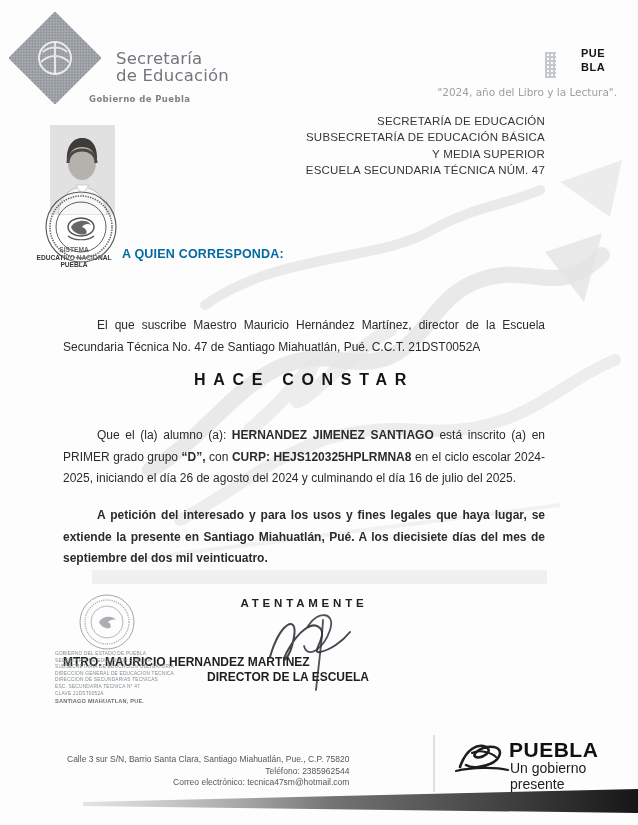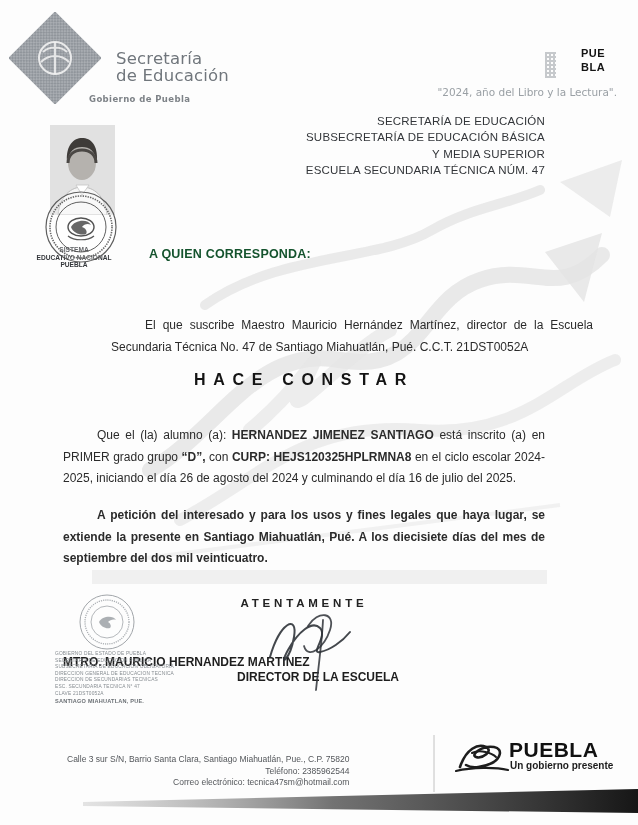--- a/index.html
+++ b/index.html
@@ -24,51 +24,51 @@
   .motto{right:21px;top:86px;font-size:10.5px;color:#9aa0a5;
          font-family:"DejaVu Sans",sans-serif;}
   .inst-block{right:93px;top:113px;text-align:right;font-size:11.5px;line-height:16.3px;
               color:#33363a;letter-spacing:.2px;}
 
   
   .photo{left:50px;top:125px;width:65px;height:90px;}
   .stamp-top{left:44px;top:190px;width:74px;height:74px;opacity:.9;}
   .seal-caption{left:28px;top:246px;width:92px;text-align:center;font-size:6.6px;
                 font-weight:bold;color:#33363a;line-height:7.6px;}
-  .salutation{left:122px;top:247px;font-size:12.5px;font-weight:bold;color:#14532d;
-              letter-spacing:.2px;margin-left:27px;}
+  .salutation{left:122px;top:247px;font-size:12.5px;font-weight:bold;color:#0369a1;
+              letter-spacing:.2px;}
 
   
   .para{left:63px;width:482px;font-size:12px;line-height:21.6px;text-align:justify;
         text-indent:34px;color:#2b2b2b;}
-  .p1{top:303px;margin-left:48px;}
+  .p1{top:303px;}
   .heading{left:63px;top:371px;width:482px;text-align:center;font-size:16px;
            font-weight:bold;letter-spacing:.48em;color:#141414;white-space:nowrap;}
   .p2{top:413px;}
   .p3{top:493px;font-weight:bold;}
   .closing{left:63px;top:597px;width:482px;text-align:center;font-size:11.5px;
            font-weight:bold;letter-spacing:.33em;color:#222;}
   .sig-svg{left:250px;top:602px;width:120px;height:92px;}
   .sig-name{left:63px;top:655px;width:482px;text-align:left;font-size:12px;
             font-weight:bold;color:#1e1e1e;line-height:14.5px;}
-  .sig-title{left:77px;top:670px;width:482px;text-align:center;font-size:12px;
+  .sig-title{left:47px;top:670px;width:482px;text-align:center;font-size:12px;
              font-weight:bold;color:#1e1e1e;}
 
   
   .stamp-low{left:78px;top:593px;width:58px;height:58px;opacity:.8;}
   .stamp-lines{left:55px;top:651px;width:150px;font-size:4.8px;line-height:6.6px;
                color:#858b90;letter-spacing:.2px;}
   .stamp-lines .last{font-size:5.6px;font-weight:bold;color:#6a6f74;margin-top:1px;}
 
   
   .footer-addr{left:67px;top:754px;font-size:8.5px;line-height:11.6px;color:#53565a;text-align:right;}
   .brand-icon{left:452px;top:737px;width:58px;height:42px;}
   .brand-word{left:509px;top:740px;font-size:21px;font-weight:900;color:#111;
               letter-spacing:.5px;line-height:20px;}
-  .brand-tag{left:510px;top:760px;font-size:10px;font-weight:bold;color:#1c1c1c;}
+  .brand-tag{left:510px;top:760px;font-size:14px;font-weight:normal;color:#1c1c1c;}
 </style>
 </head>
 <body>
 
 <div class="page">
 
   <svg class="wm" viewBox="0 0 638 825">
     <defs>
       <linearGradient id="shadow" x1="0" y1="0" x2="1" y2="0">
         <stop offset="0" stop-color="#bdbdbd" stop-opacity=".4"></stop>

